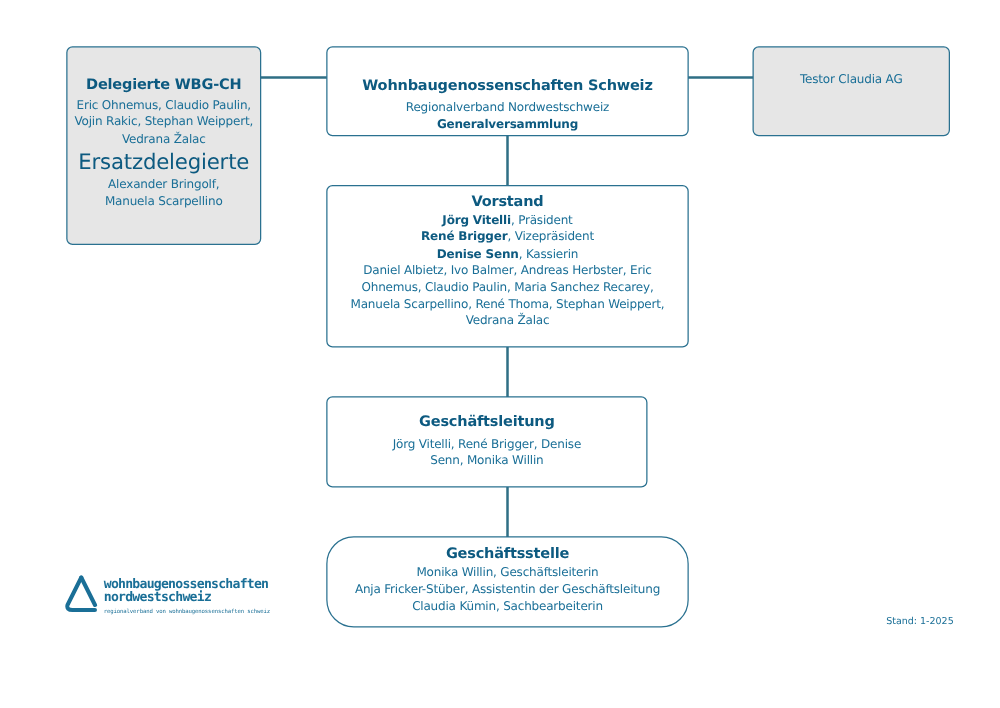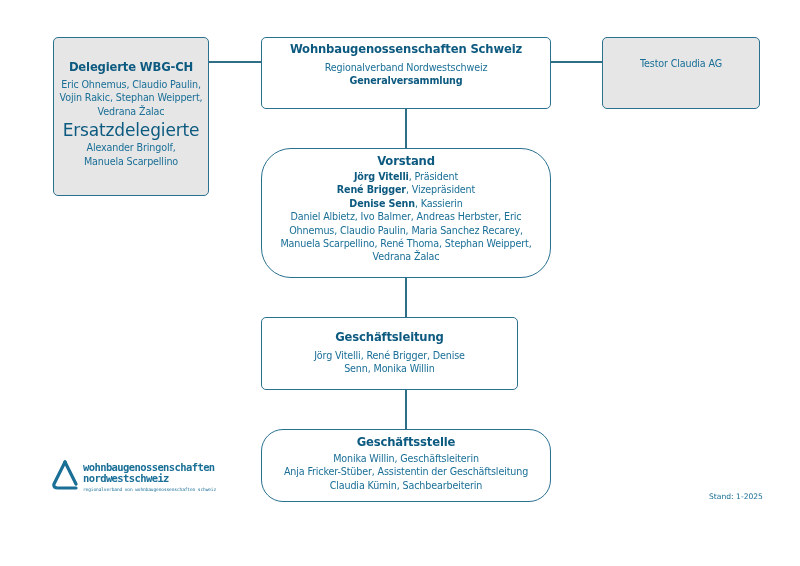--- a/index.html
+++ b/index.html
@@ -25,31 +25,31 @@
 <div class="line" style="left:405px;top:277px;width:2px;height:41px;"></div>
 <div class="line" style="left:405px;top:389px;width:2px;height:41px;"></div>
 
 <div class="box grey" style="left:53px;top:37px;width:156px;height:159px;padding-top:22px;">
   <div class="title">Delegierte WBG-CH</div>
   <div style="padding:0 4px;">Eric Ohnemus, Claudio Paulin, Vojin Rakic, Stephan Weippert, Vedrana Žalac</div>
   <div class="sub" style="margin-top:5px;">Ersatzdelegierte</div>
   <div style="padding:0 24px;">Alexander Bringolf, Manuela Scarpellino</div>
 </div>
 
-<div class="box" style="left:261px;top:37px;width:290px;height:72px;padding-top:4px;">
+<div class="box" style="left:261px;top:37px;width:290px;height:72px;padding-top:23px;">
   <div class="title" style="margin-bottom:4px;">Wohnbaugenossenschaften Schweiz</div>
   <div>Regionalverband Nordwestschweiz</div>
   <div class="b">Generalversammlung</div>
 </div>
 
 <div class="box grey" style="left:602px;top:37px;width:158px;height:72px;padding-top:19px;">
   <div>Testor Claudia AG</div>
 </div>
 
-<div class="box" style="left:261px;top:148px;width:290px;height:130px;padding-top:5px;border-radius:30px;">
+<div class="box" style="left:261px;top:148px;width:290px;height:130px;padding-top:5px;">
   <div class="title" style="margin-bottom:1px;">Vorstand</div>
   <div><span class="b">Jörg Vitelli</span><span>, Präsident</span></div>
   <div><span class="b">René Brigger</span><span>, Vizepräsident</span></div>
   <div><span class="b">Denise Senn</span><span>, Kassierin</span></div>
   <div style="padding:0 10px;">Daniel Albietz, Ivo Balmer, Andreas Herbster, Eric Ohnemus, Claudio Paulin, Maria Sanchez Recarey, Manuela Scarpellino, René Thoma, Stephan Weippert, Vedrana Žalac</div>
 </div>
 
 <div class="box" style="left:261px;top:317px;width:257px;height:73px;padding-top:12px;">
   <div class="title" style="margin-bottom:4px;">Geschäftsleitung</div>
   <div style="padding:0 42px;">Jörg Vitelli, René Brigger, Denise Senn, Monika Willin</div>

